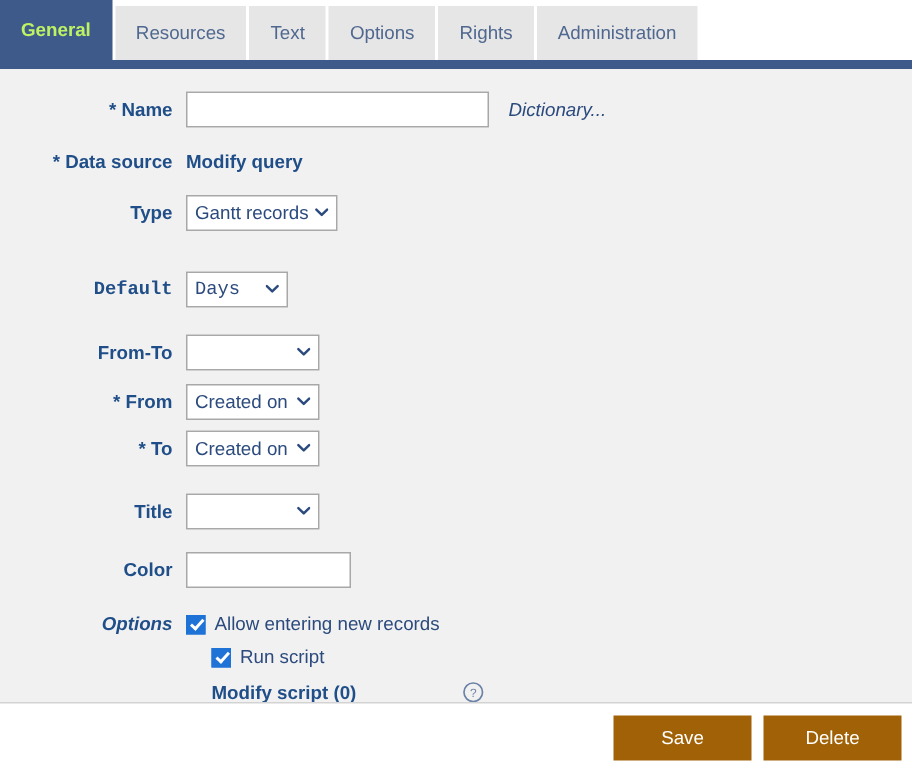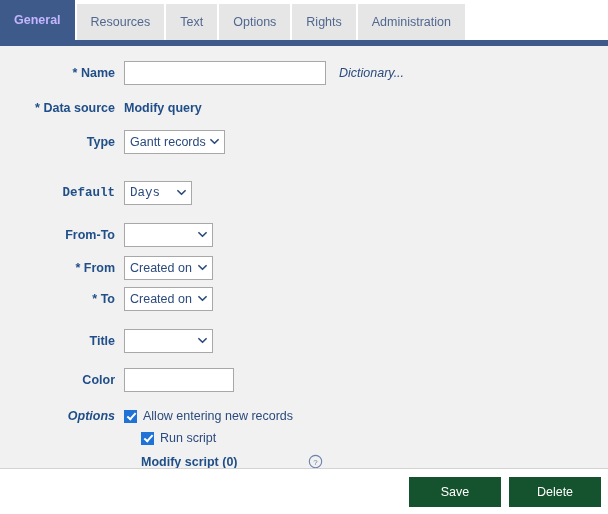--- a/index.html
+++ b/index.html
@@ -43,21 +43,21 @@
     background: #e6e6e6;
     color: #50688f;
     font-size: 12.5px;
     font-weight: normal;
     white-space: nowrap;
     box-sizing: border-box;
     text-align: center;
   }
   .tab.active {
     background: #3d5a8a;
-    color: #c4b5fd;
+    color: #bef264;
     font-weight: bold;
     height: 40px;
     line-height: 40px;
   }
   .tabbar-underline {
     height: 6px;
     background: #3d5a8a;
     flex: 0 0 auto;
   }
 
@@ -208,21 +208,21 @@
     background: #ffffff;
     border-top: 1px solid #d3d3d3;
     flex: 0 0 auto;
     display: flex;
     align-items: center;
     justify-content: flex-end;
     padding-right: 7px;
     box-sizing: border-box;
   }
   .btn {
-    background: #14532d;
+    background: #a16207;
     color: #ffffff;
     font-size: 12.5px;
     border: none;
     height: 30px;
     width: 92px;
     margin-left: 8px;
     cursor: pointer;
     font-family: "Liberation Sans", sans-serif;
     text-align: center;
     line-height: 30px;

